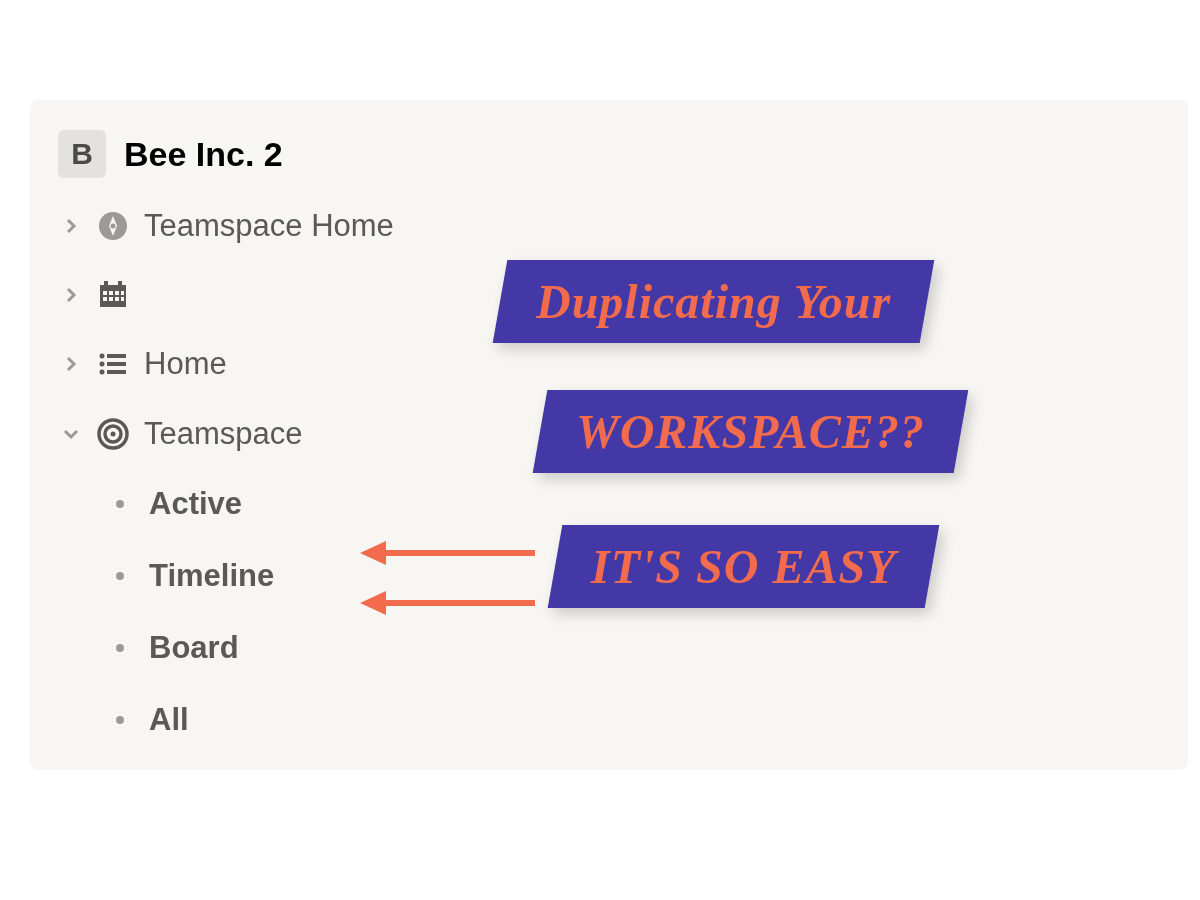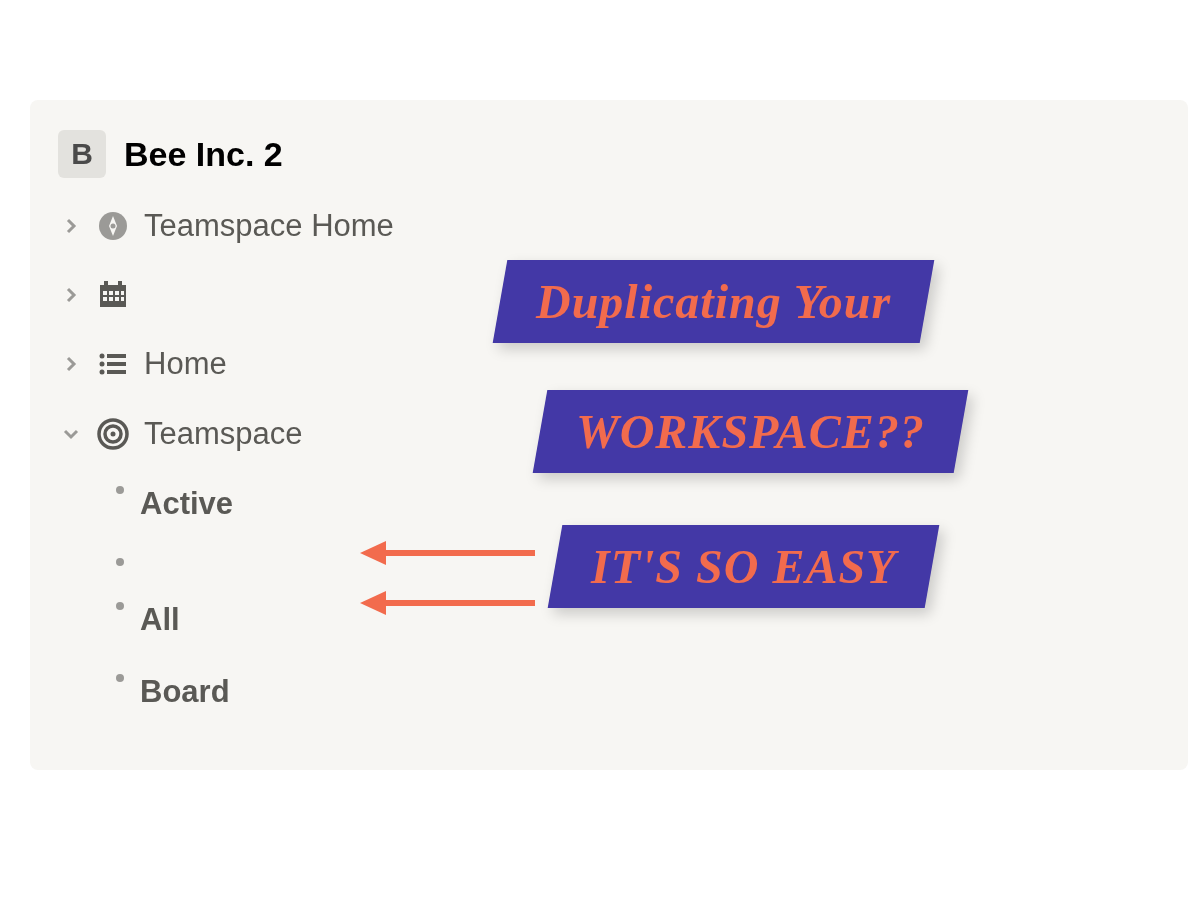--- a/index.html
+++ b/index.html
@@ -83,22 +83,22 @@
       width: 32px;
       height: 32px;
     }
     .nav-label {
       font-size: 31px;
       font-weight: 500;
       color: #5a5955;
     }
     .sub-item {
       display: flex;
-      align-items: flex-start;
-      gap: 16px;
+      align-items: center;
+      gap: 25px;
       padding: 4px 2px;
       margin-left: 56px;
       margin-bottom: 28px;
       cursor: pointer;
     }
     .bullet {
       width: 8px;
       height: 8px;
       background: #9b9a97;
       border-radius: 50%;
@@ -231,28 +231,29 @@
     </span>
     <span class="nav-label">Teamspace</span>
   </div>
 
   <div class="sub-item">
     <span class="bullet"></span>
     <span class="sub-label">Active</span>
   </div>
   <div class="sub-item">
     <span class="bullet"></span>
+    <span class="sub-label">Timeline</span>
+  </div>
+  <div class="sub-item">
+    <span class="bullet"></span>
+    <span class="sub-label">Board</span>
   </div>
   <div class="sub-item">
     <span class="bullet"></span>
     <span class="sub-label">All</span>
-  </div>
-  <div class="sub-item">
-    <span class="bullet"></span>
-    <span class="sub-label">Board</span>
   </div>
 
 </div>
 
 <div class="annotation-container">
   <div class="anno-box anno1">
     <span class="anno-text">Duplicating Your</span>
   </div>
   <div class="anno-box anno2">
     <span class="anno-text">WORKSPACE??</span>

